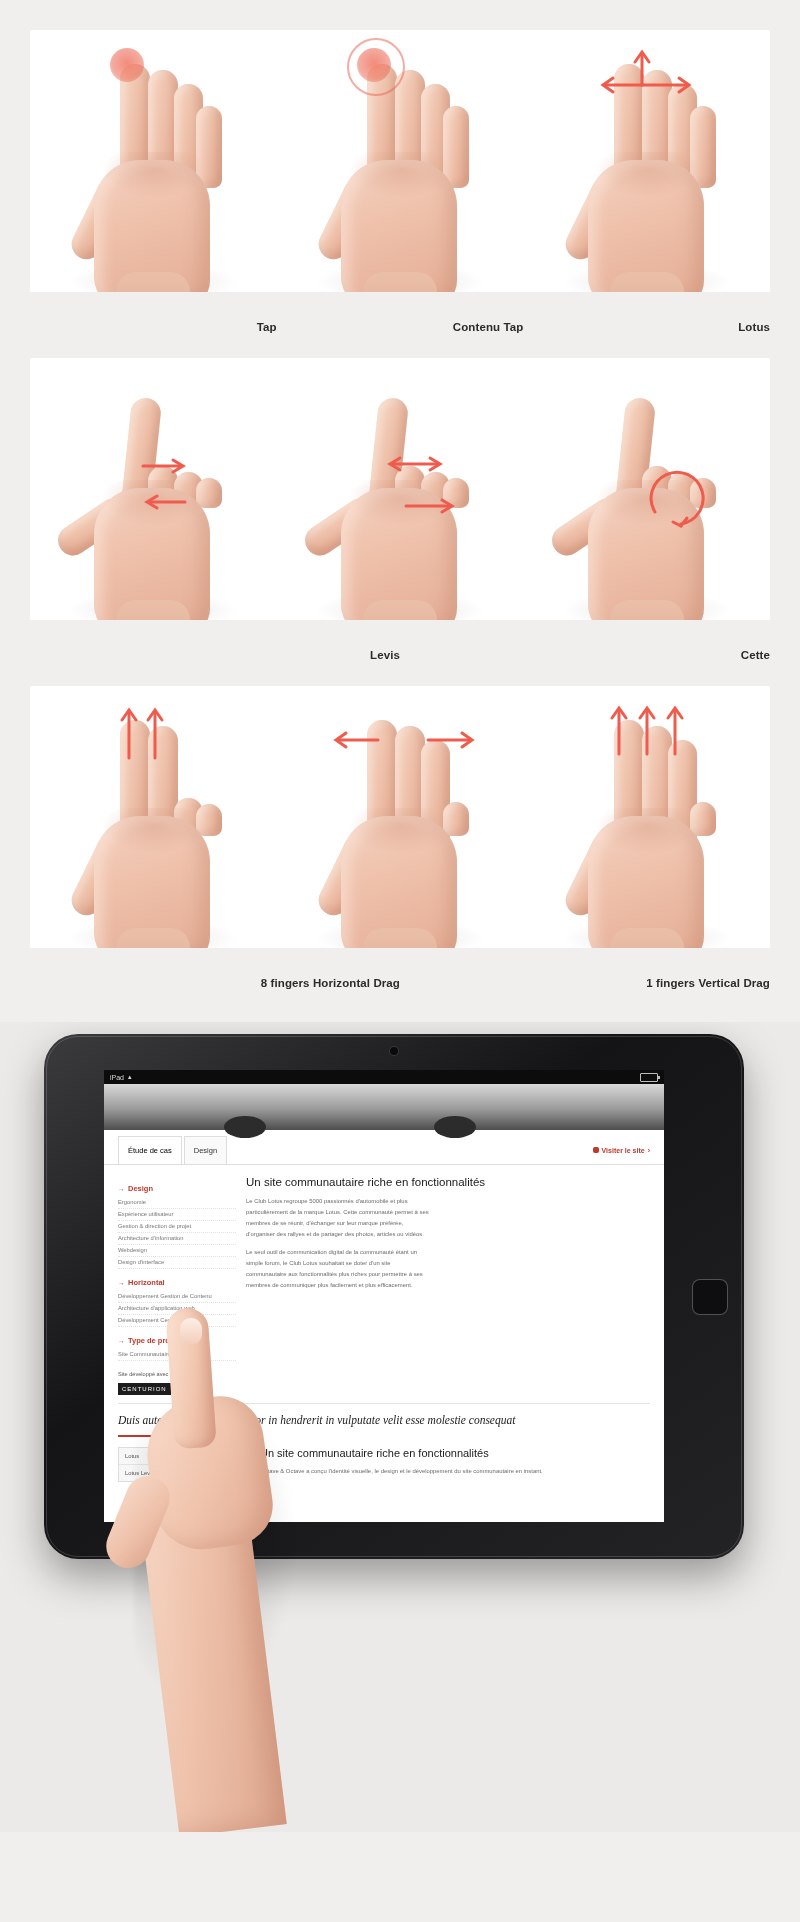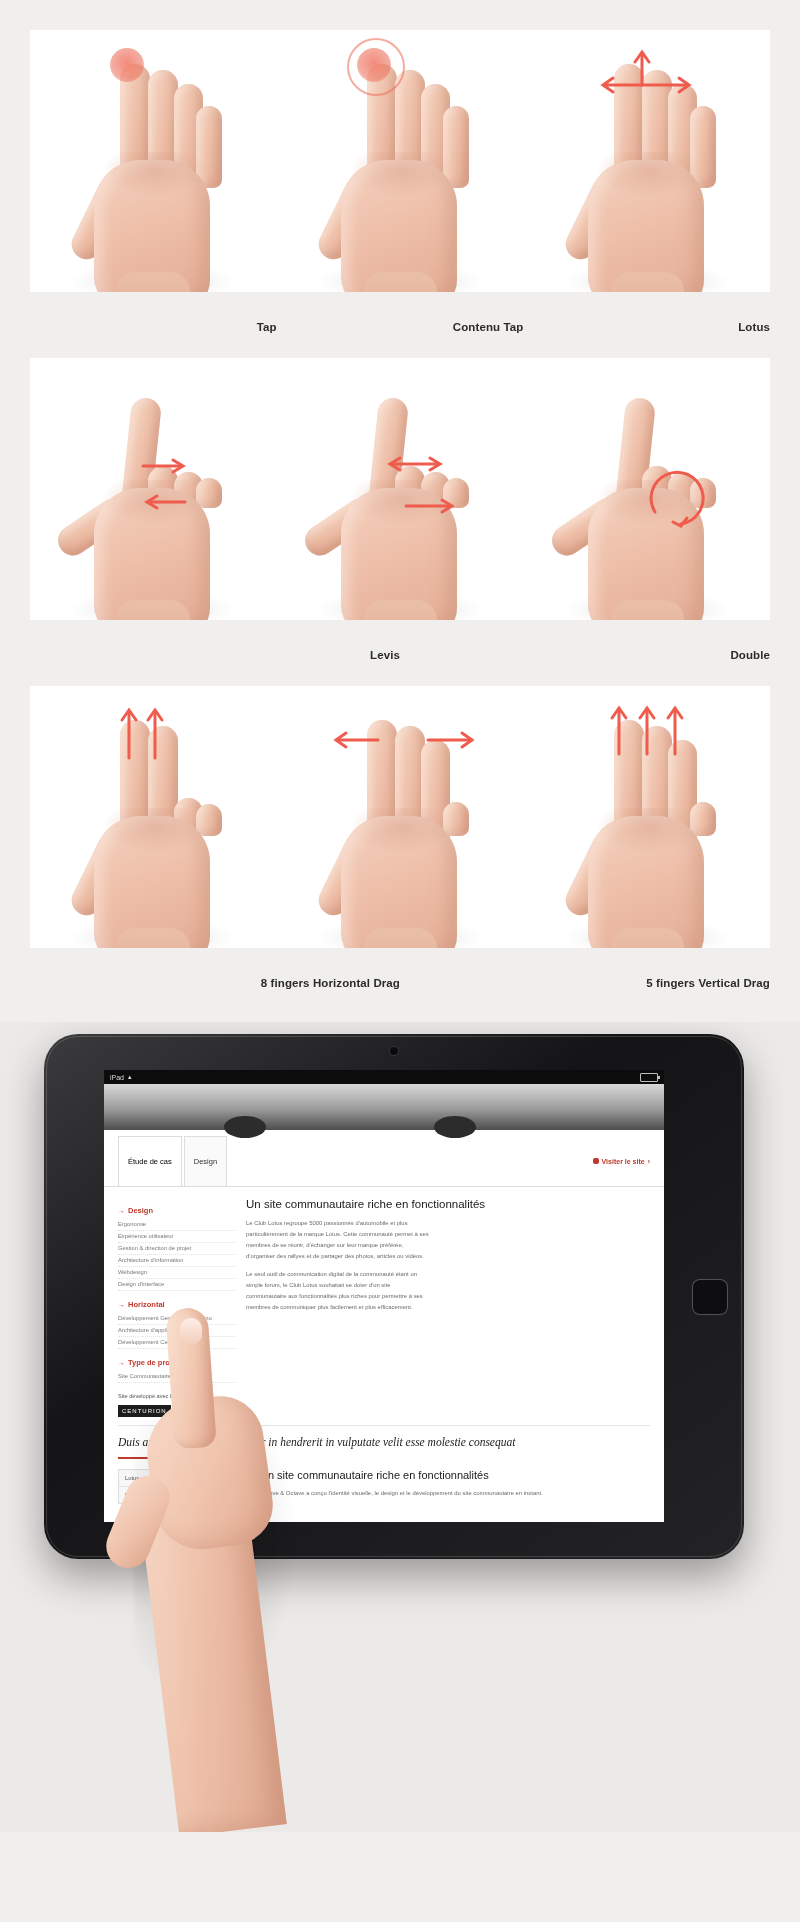--- a/index.html
+++ b/index.html
@@ -237,21 +237,21 @@
     display: flex;
     align-items: center;
     gap: 2px;
     padding: 6px 14px 0 14px;
     border-bottom: 1px solid #ddd;
     position: relative;
   }
   .tab {
     font-size: 7.5px;
     color: #333;
-    padding: 20px 9px;
+    padding: 9px 9px;
     border: 1px solid #ddd;
     border-bottom: none;
     background: #fafafa;
   }
   .tab.active { background: #fff; color: #000; }
   .visit-link {
     margin-left: auto;
     font-size: 7px;
     color: #c0392b;
     font-weight: bold;
@@ -564,21 +564,21 @@
         <g stroke="#ef5b4c" stroke-width="3" fill="none" stroke-linecap="round">
           <path d="M8 50 A26 26 0 1 1 34 62"></path>
           <path d="M40 56 L34 64 L26 60"></path>
         </g>
       </svg>
     </div>
 
   </div>
   <div class="gesture-caption-row">
     <div class="gesture-caption caption-pad">Levis</div>
-    <div class="gesture-caption caption-pad">Double</div>
+    <div class="gesture-caption caption-pad">Cette</div>
   </div>
 
   <div class="gesture-row" style="margin-top:14px;">
 
     <div class="gesture-cell">
       <div class="hand-shadow"></div>
       <div class="hand two">
         <div class="finger f-thumb"></div>
         <div class="finger f-index"></div>
         <div class="finger f-middle"></div>
@@ -640,21 +640,21 @@
             <path d="M37 22 L44 12 L51 22"></path>
           <path d="M72 58 L72 14"></path>
             <path d="M65 22 L72 12 L79 22"></path>
         </g>
       </svg>
     </div>
 
   </div>
   <div class="gesture-caption-row">
     <div class="gesture-caption caption-pad">8 fingers Horizontal Drag</div>
-    <div class="gesture-caption caption-pad">5 fingers Vertical Drag</div>
+    <div class="gesture-caption caption-pad">1 fingers Vertical Drag</div>
   </div>
 </div>
 
 <div class="tablet-section">
 
   <div class="tablet">
     <div class="tablet-bezel-hl"></div>
     <div class="tablet-cam"></div>
     <div class="tablet-home"></div>
 

